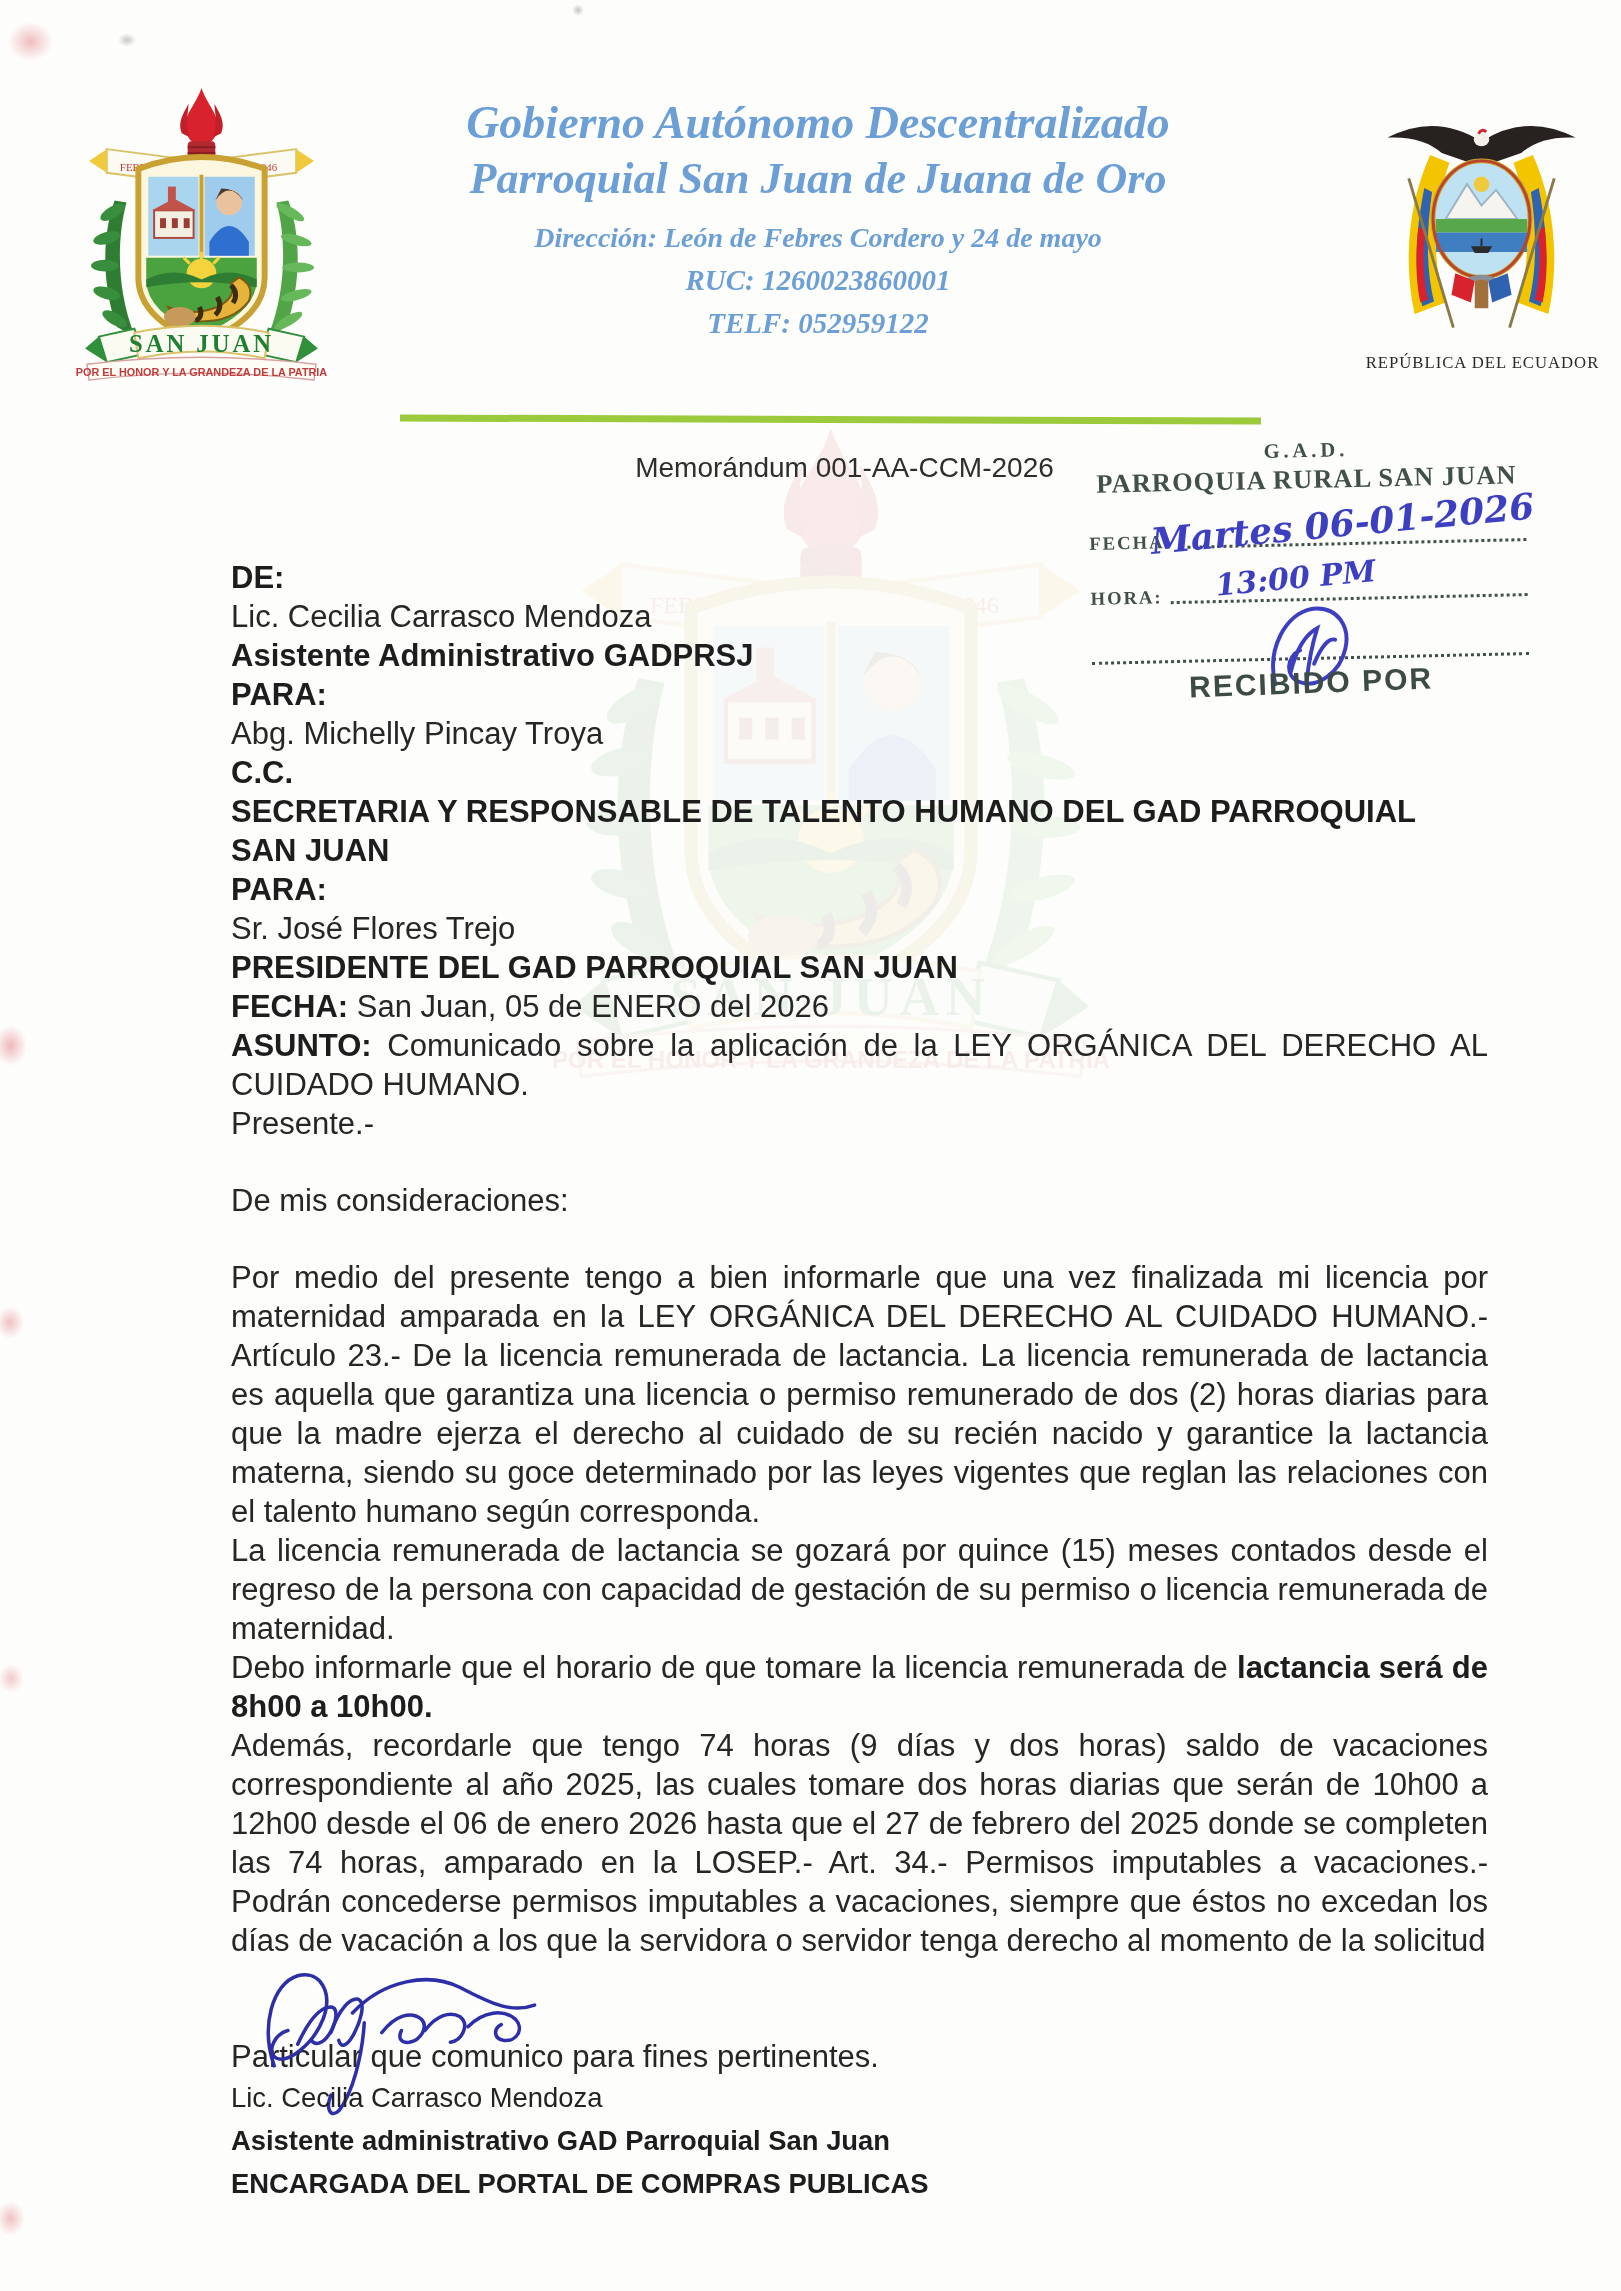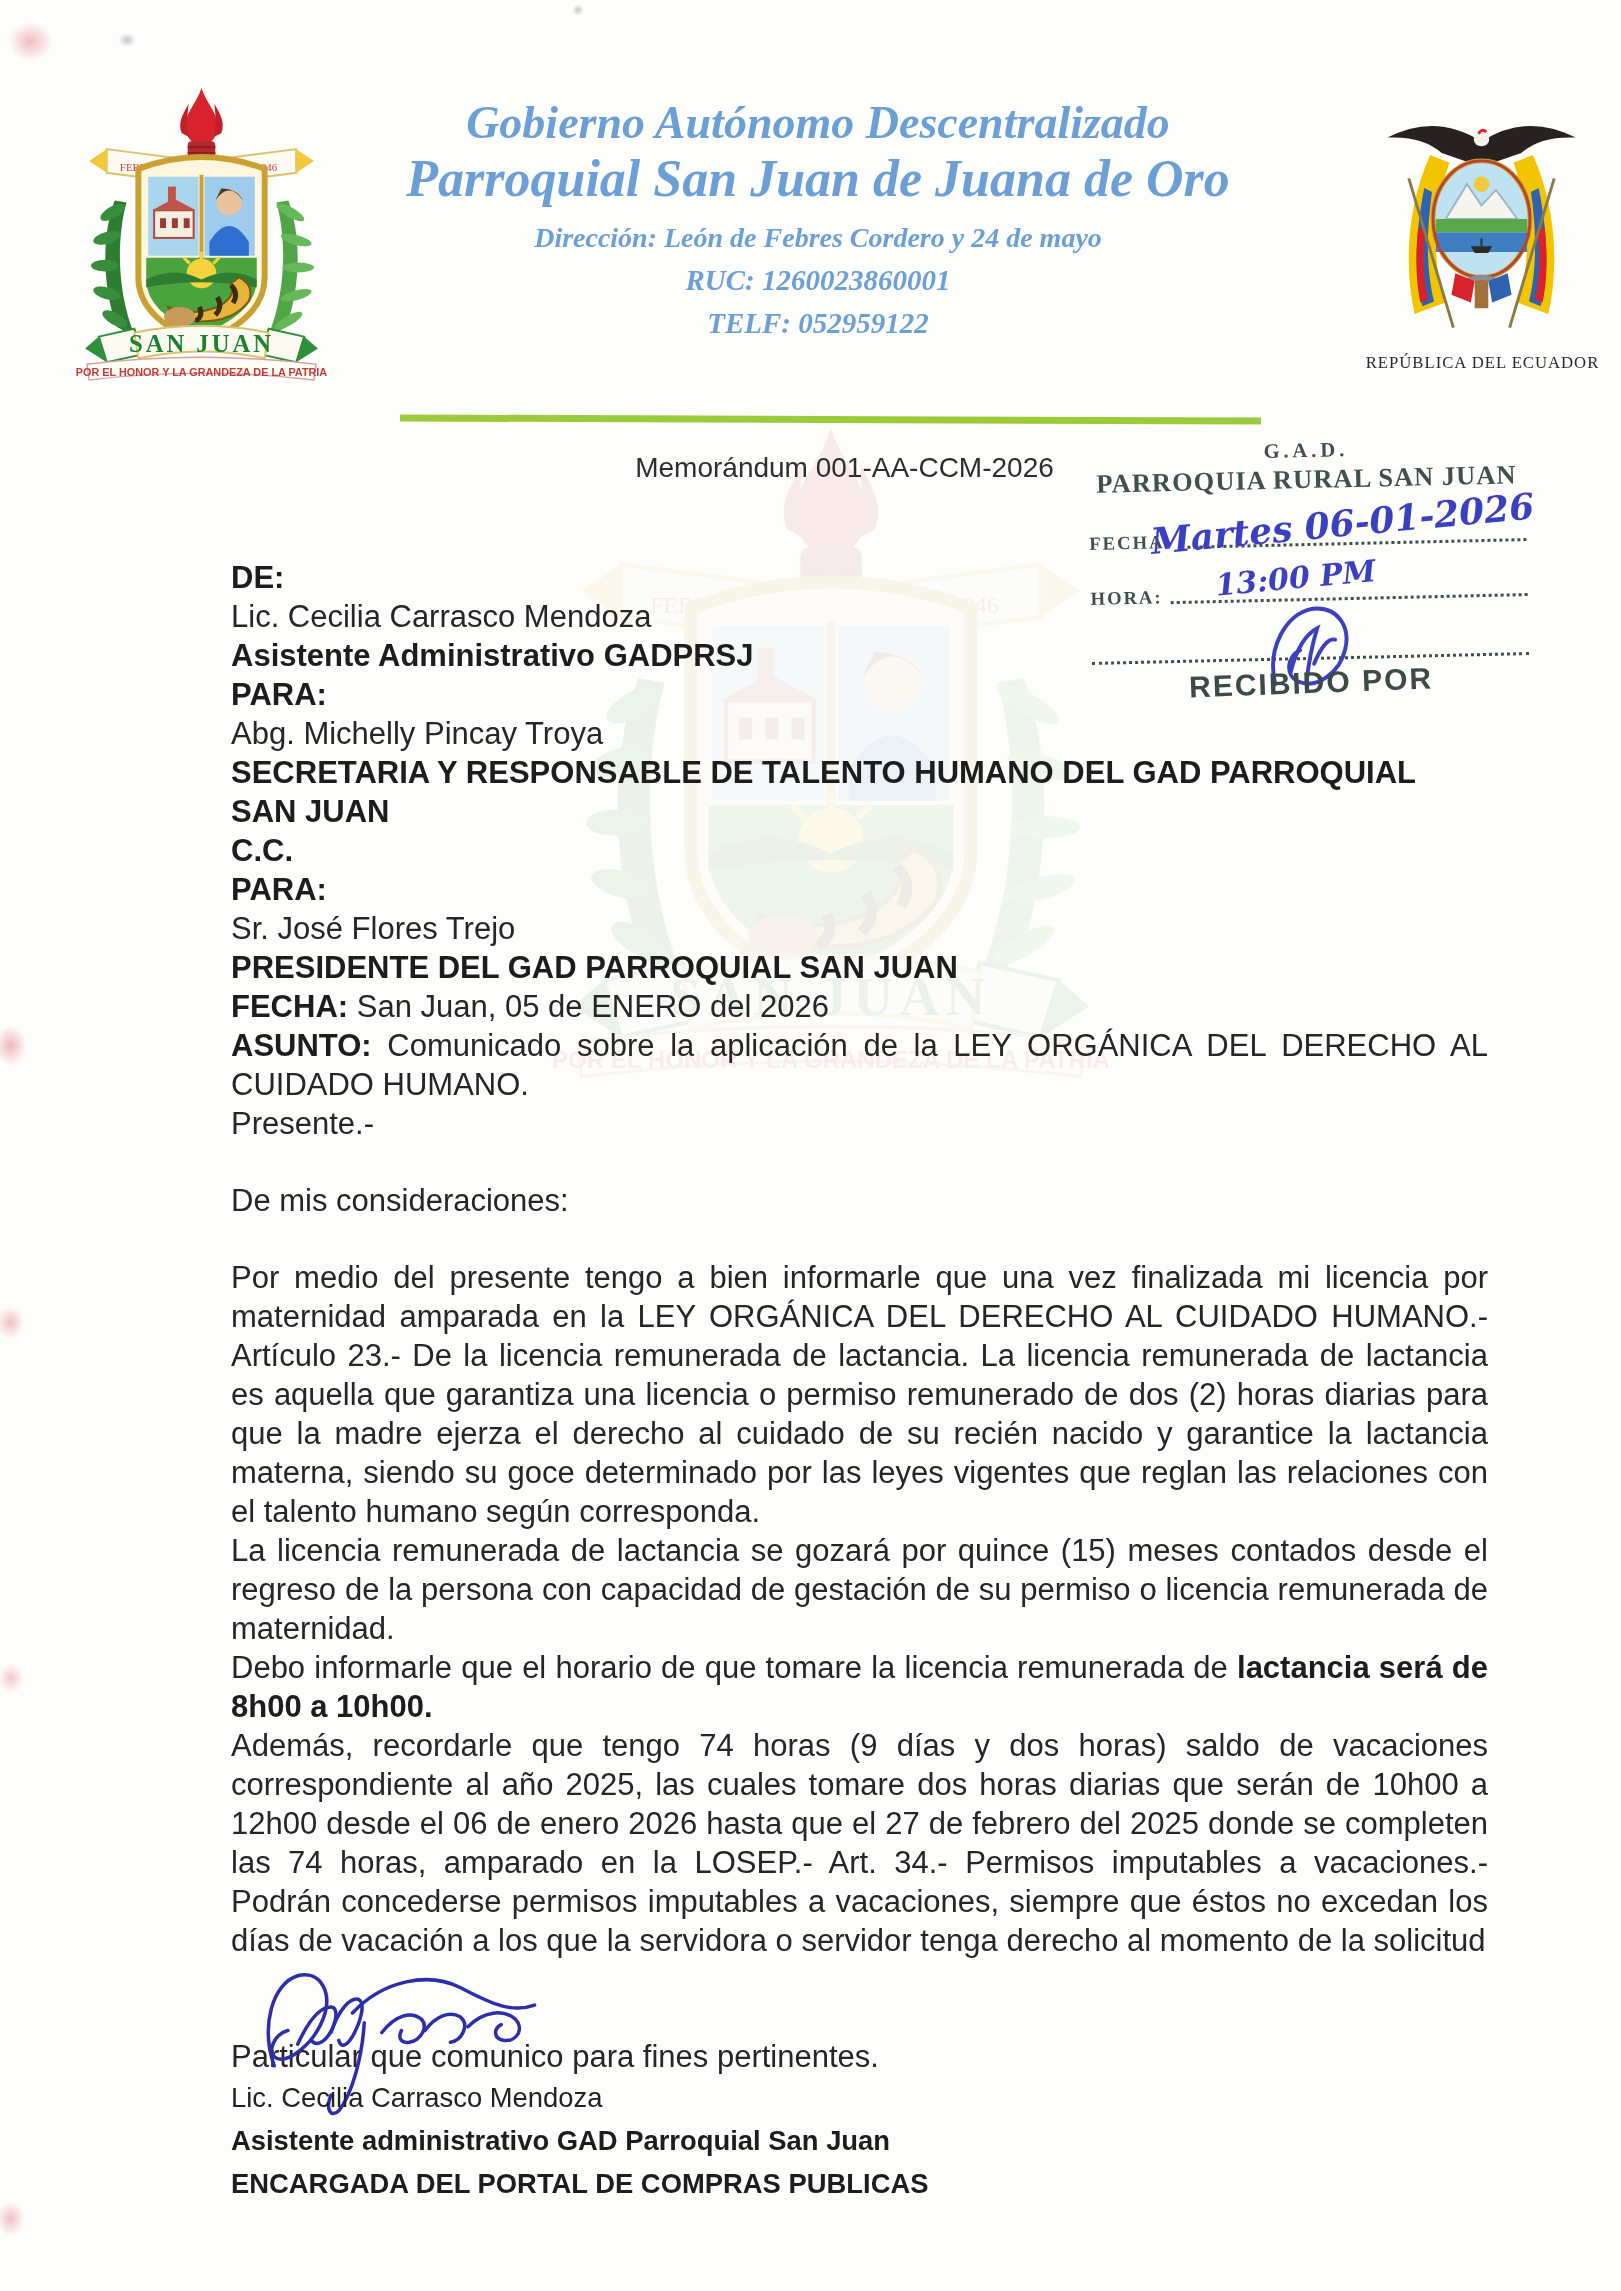--- a/index.html
+++ b/index.html
@@ -21,21 +21,21 @@
     font-size:16.7px;letter-spacing:1px;color:#2a2a2a;
   }
   .head-text{
     position:absolute;left:333px;top:94px;width:970px;
     text-align:center;
     font-family:"Liberation Serif",serif;font-weight:700;
     color:#6b9fd6;
     font-style:italic;
   }
   .ht1{font-size:46px;line-height:57px;}
-  .ht2{font-size:52px;line-height:55px;}
+  .ht2{font-size:44px;line-height:55px;}
   .ht3{font-size:28px;line-height:43px;margin-top:10px;}
   .ht4{font-size:29px;line-height:43px;}
   .ht5{font-size:29px;line-height:43px;}
   .ht6{font-size:30px;line-height:43px;}
   .green-rule{
     position:absolute;left:400px;top:416px;width:861px;height:6.9px;
     background:#9bcb3d;transform:rotate(.2deg);
   }
   
   .watermark{
@@ -264,22 +264,22 @@
     </div>
     <div class="recibido">RECIBIDO POR</div>
   </div>
 
   <div class="letter">
     <p><strong>DE:</strong></p>
     <p>Lic. Cecilia Carrasco Mendoza</p>
     <p><strong>Asistente Administrativo GADPRSJ</strong></p>
     <p><strong>PARA:</strong></p>
     <p>Abg. Michelly Pincay Troya</p>
+    <p><strong>C.C.</strong></p>
     <p><strong>SECRETARIA Y RESPONSABLE DE TALENTO HUMANO DEL GAD PARROQUIAL SAN JUAN</strong></p>
-    <p><strong>C.C.</strong></p>
     <p><strong>PARA:</strong></p>
     <p>Sr. José Flores Trejo</p>
     <p><strong>PRESIDENTE DEL GAD PARROQUIAL SAN JUAN</strong></p>
     <p><strong>FECHA:</strong><span> San Juan, 05 de ENERO del 2026</span></p>
     <p class="just"><strong>ASUNTO:</strong><span> Comunicado sobre la aplicación de la LEY ORGÁNICA DEL DERECHO AL CUIDADO HUMANO.</span></p>
     <p>Presente.-</p>
     <div class="gap"></div>
     <p>De mis consideraciones:</p>
     <div class="gap"></div>
     <p class="just">Por medio del presente tengo a bien informarle que una vez finalizada mi licencia por maternidad amparada en la LEY ORGÁNICA DEL DERECHO AL CUIDADO HUMANO.- Artículo 23.- De la licencia remunerada de lactancia. La licencia remunerada de lactancia es aquella que garantiza una licencia o permiso remunerado de dos (2) horas diarias para que la madre ejerza el derecho al cuidado de su recién nacido y garantice la lactancia materna, siendo su goce determinado por las leyes vigentes que reglan las relaciones con el talento humano según corresponda.</p>

